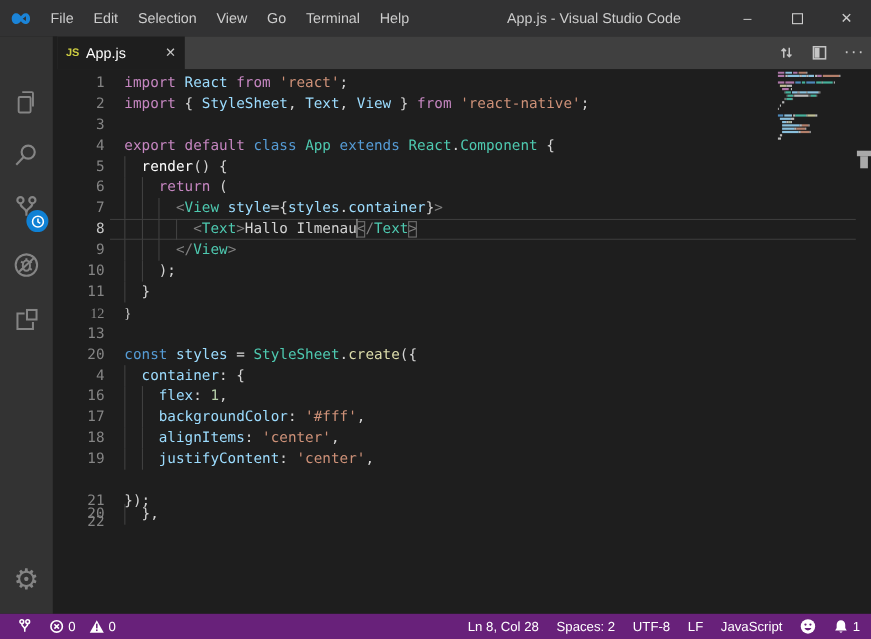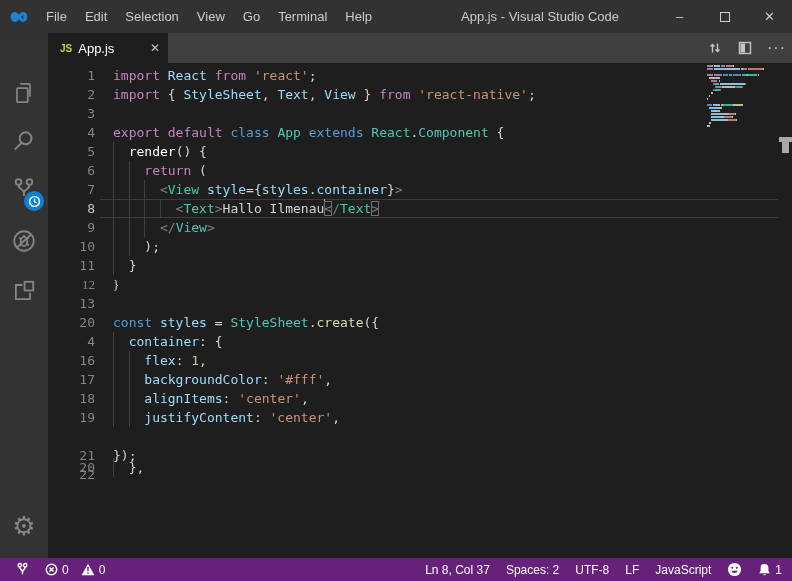--- a/index.html
+++ b/index.html
@@ -295,21 +295,21 @@
     <span class="sb-item" style="padding-left:0">
       <svg width="14" height="13" viewBox="0 0 14 13">
         <path d="M7 0.8 L13.4 12.2 H0.6 Z" fill="#ffffff"></path>
         <rect x="6.3" y="4" width="1.4" height="4.2" fill="#68217a"></rect>
         <rect x="6.3" y="9.2" width="1.4" height="1.5" fill="#68217a"></rect>
       </svg>
       <span>0</span>
     </span>
   </div>
   <div class="sb-right">
-    <span class="sb-item">Ln 8, Col 37</span>
+    <span class="sb-item">Ln 8, Col 28</span>
     <span class="sb-item">Spaces: 2</span>
     <span class="sb-item">UTF-8</span>
     <span class="sb-item">LF</span>
     <span class="sb-item">JavaScript</span>
     <span class="sb-item">
       <svg width="15" height="15" viewBox="0 0 16 16">
         <circle cx="8" cy="8" r="7" fill="#ffffff"></circle>
         <circle cx="5.6" cy="6.2" r="1.1" fill="#68217a"></circle>
         <circle cx="10.4" cy="6.2" r="1.1" fill="#68217a"></circle>
         <path d="M4.6 9.4 a3.6 3.6 0 0 0 6.8 0 Z" fill="#68217a"></path>

